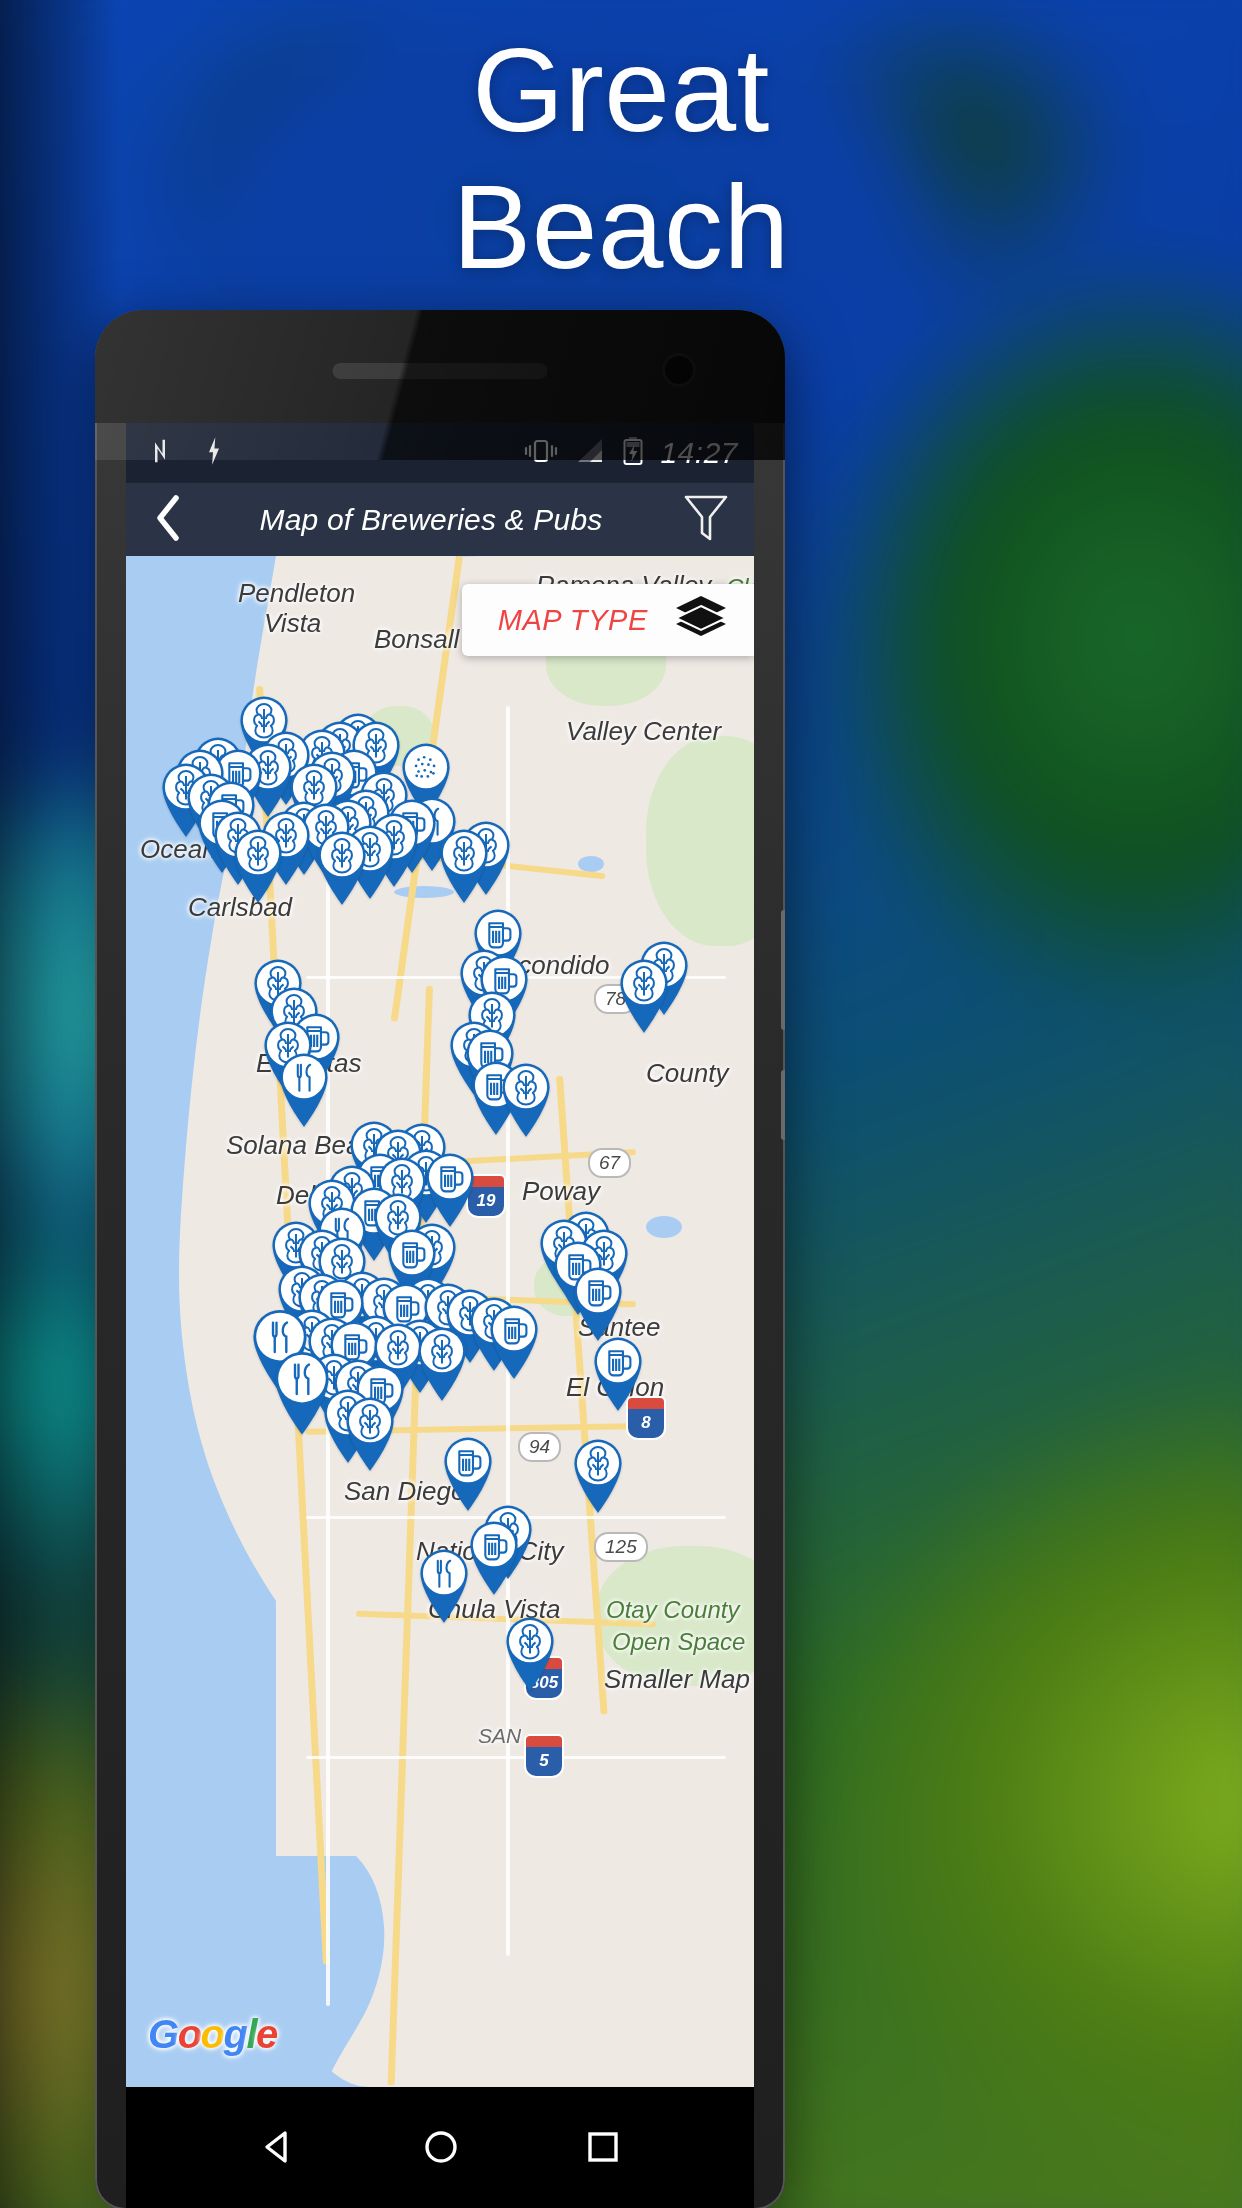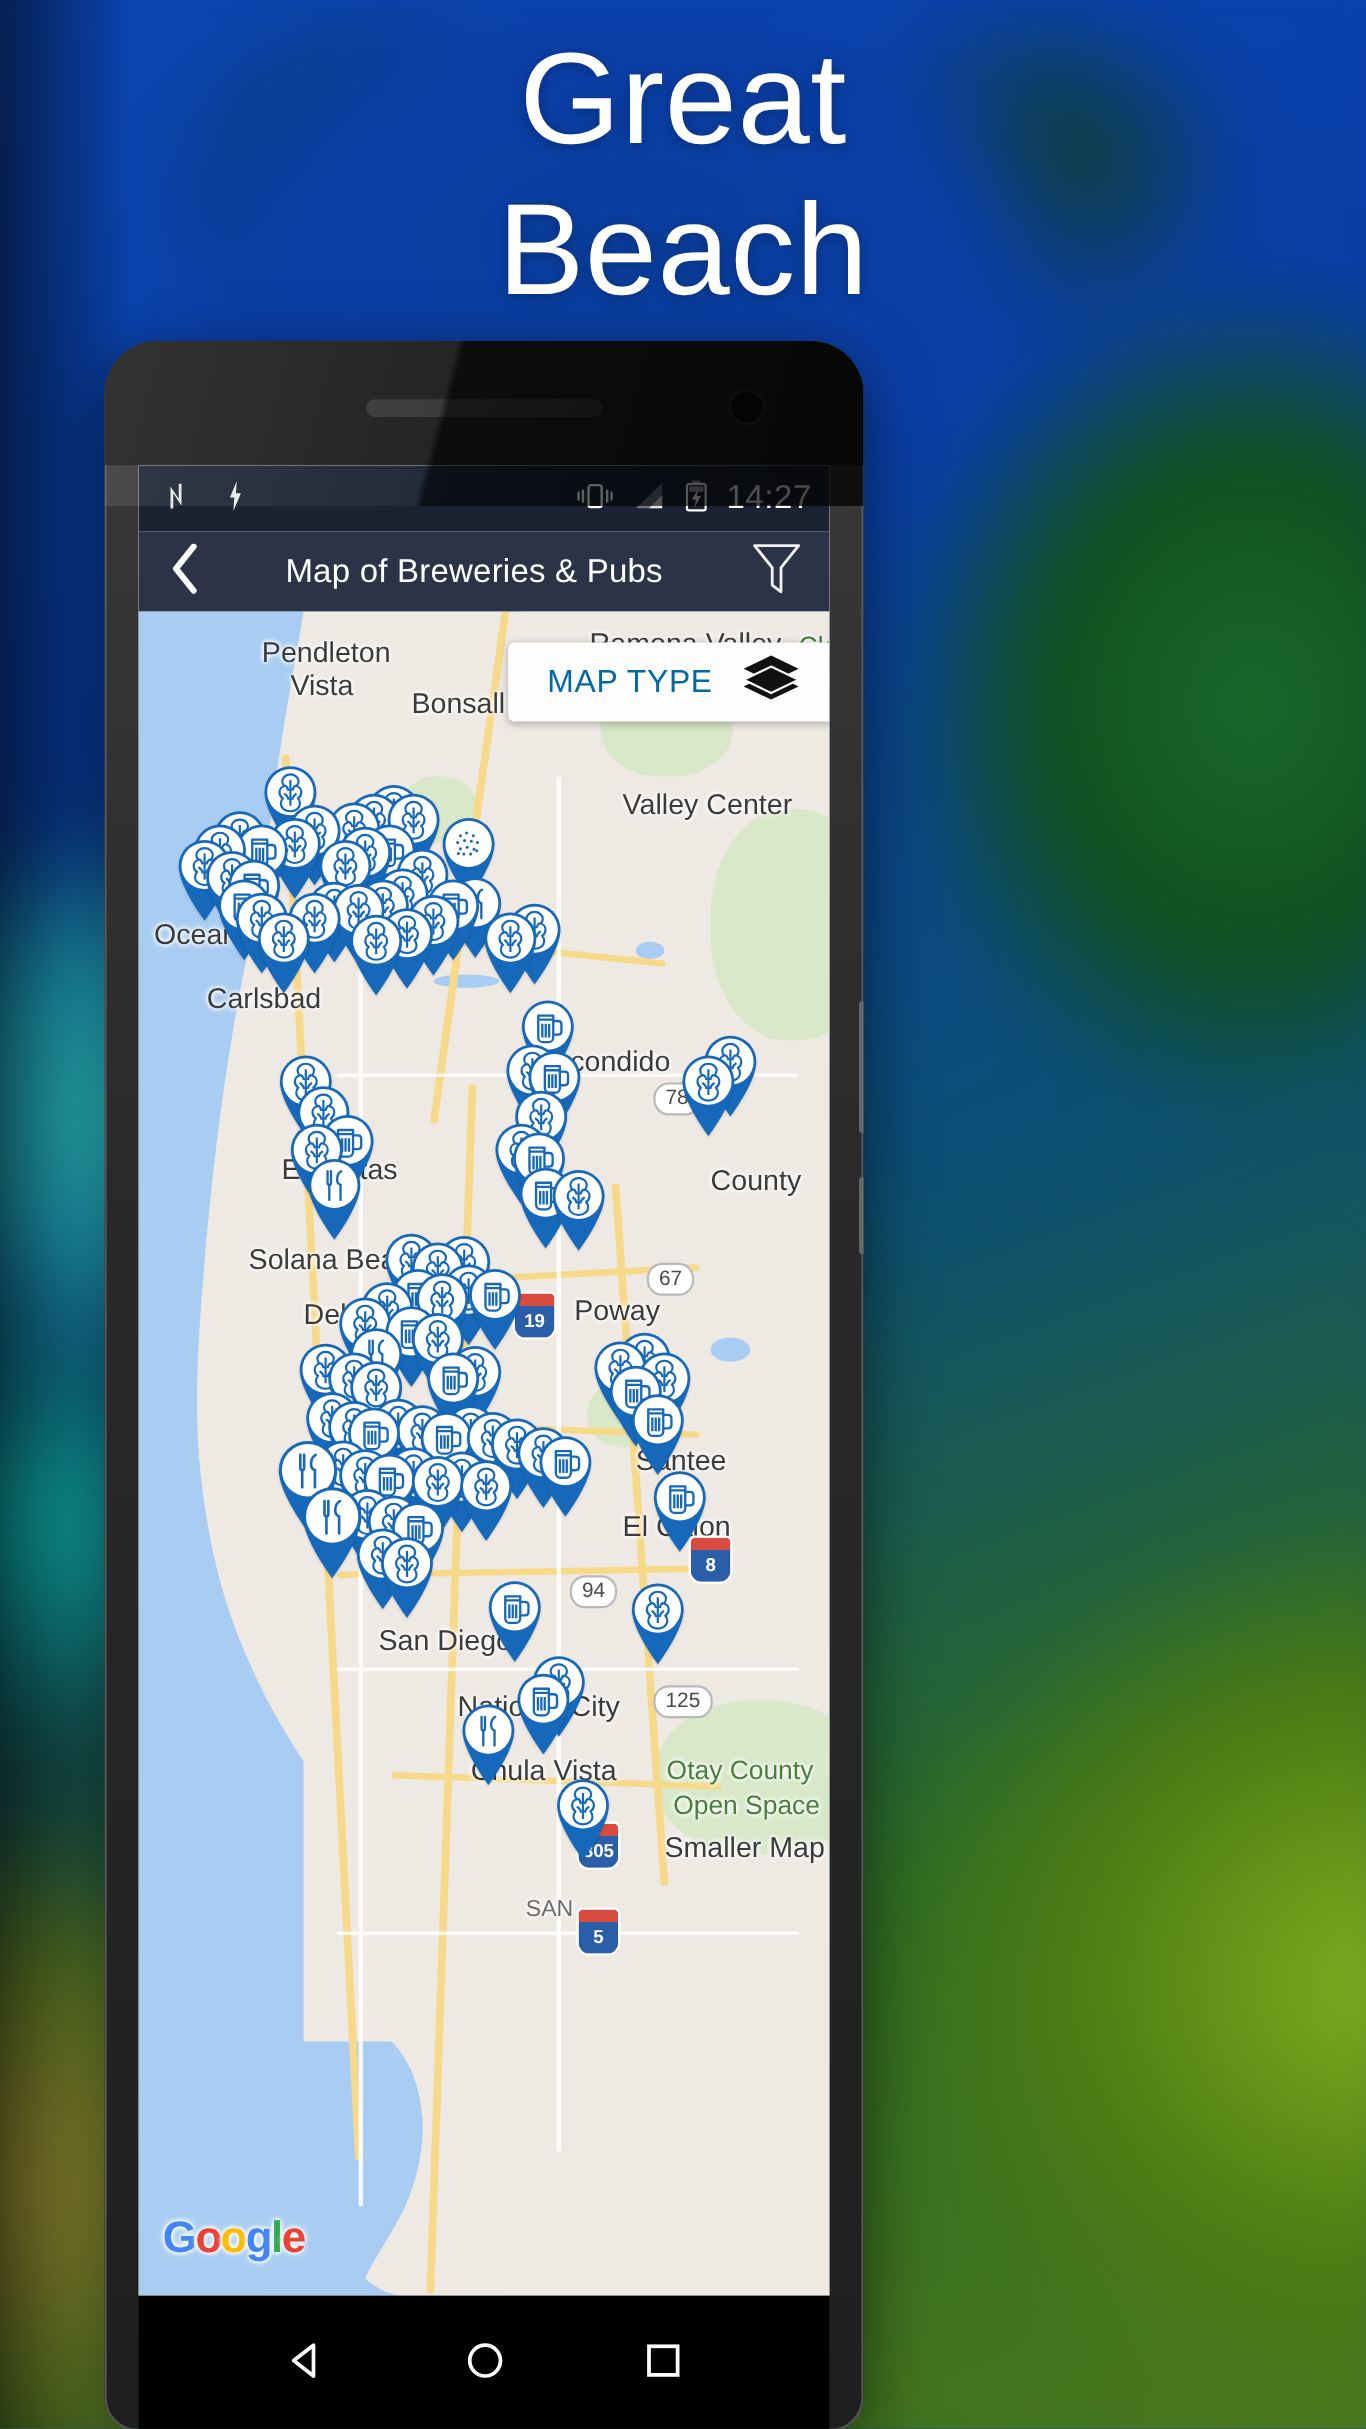--- a/index.html
+++ b/index.html
@@ -79,21 +79,21 @@
   }
   .front-cam {
     position:absolute; right:92px; top:46px; width:28px; height:28px;
     border-radius:50%; background:#0c0c0c; box-shadow:0 0 0 3px #2b2b2b;
   }
 
   
   .screen {
     position:absolute; left:31px; top:113px;
     width:628px; height:1664px;
-    background:#fff; overflow:hidden;
+    background:#fff; overflow:hidden;font-style:italic;
   }
 
   
   .statusbar {
     height:60px; background:#1b2333;
     display:flex; align-items:center;
     padding:0 16px 0 24px; color:#f2f2f2;
   }
   .sb-left { display:flex; align-items:center; gap:22px; }
   .sb-right { margin-left:auto; display:flex; align-items:center; gap:16px; }
@@ -171,21 +171,21 @@
   
   .maptype {
     position:absolute; right:0; top:28px;
     background:#fdfdfd; height:72px;
     border-radius:6px 0 0 6px;
     display:flex; align-items:center; gap:26px;
     padding:0 26px 0 36px;
     box-shadow:0 2px 8px rgba(0,0,0,.28);
     z-index:40;
   }
-  .maptype-label { font-size:29px; color:#0369a1; letter-spacing:.6px; }
+  .maptype-label { font-size:29px; color:#ef4444; letter-spacing:.6px; }
 
   
   .glogo {
     position:absolute; left:22px; bottom:30px;
     font-size:40px; font-weight:700; letter-spacing:-1.5px;
     z-index:40;
     text-shadow:0 0 4px #fff,0 0 5px #fff,0 0 7px rgba(255,255,255,.9);
   }
   .glogo .b{color:#4285F4}.glogo .r{color:#EA4335}
   .glogo .y{color:#FBBC05}.glogo .g{color:#34A853}

